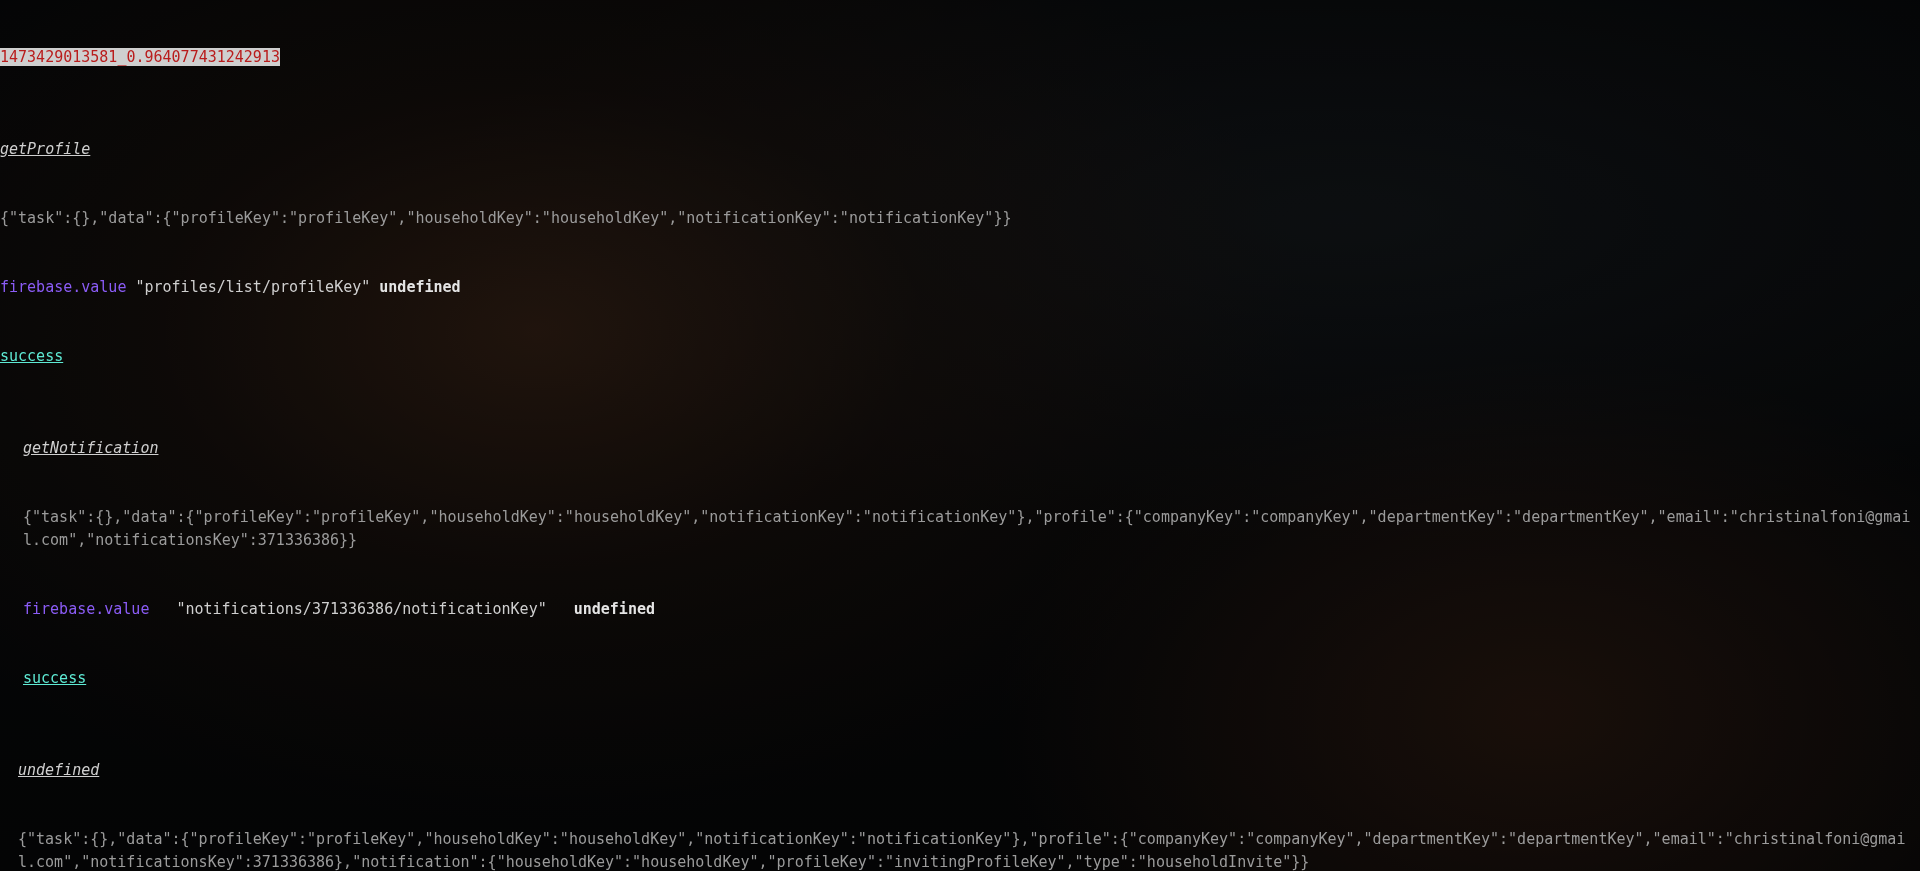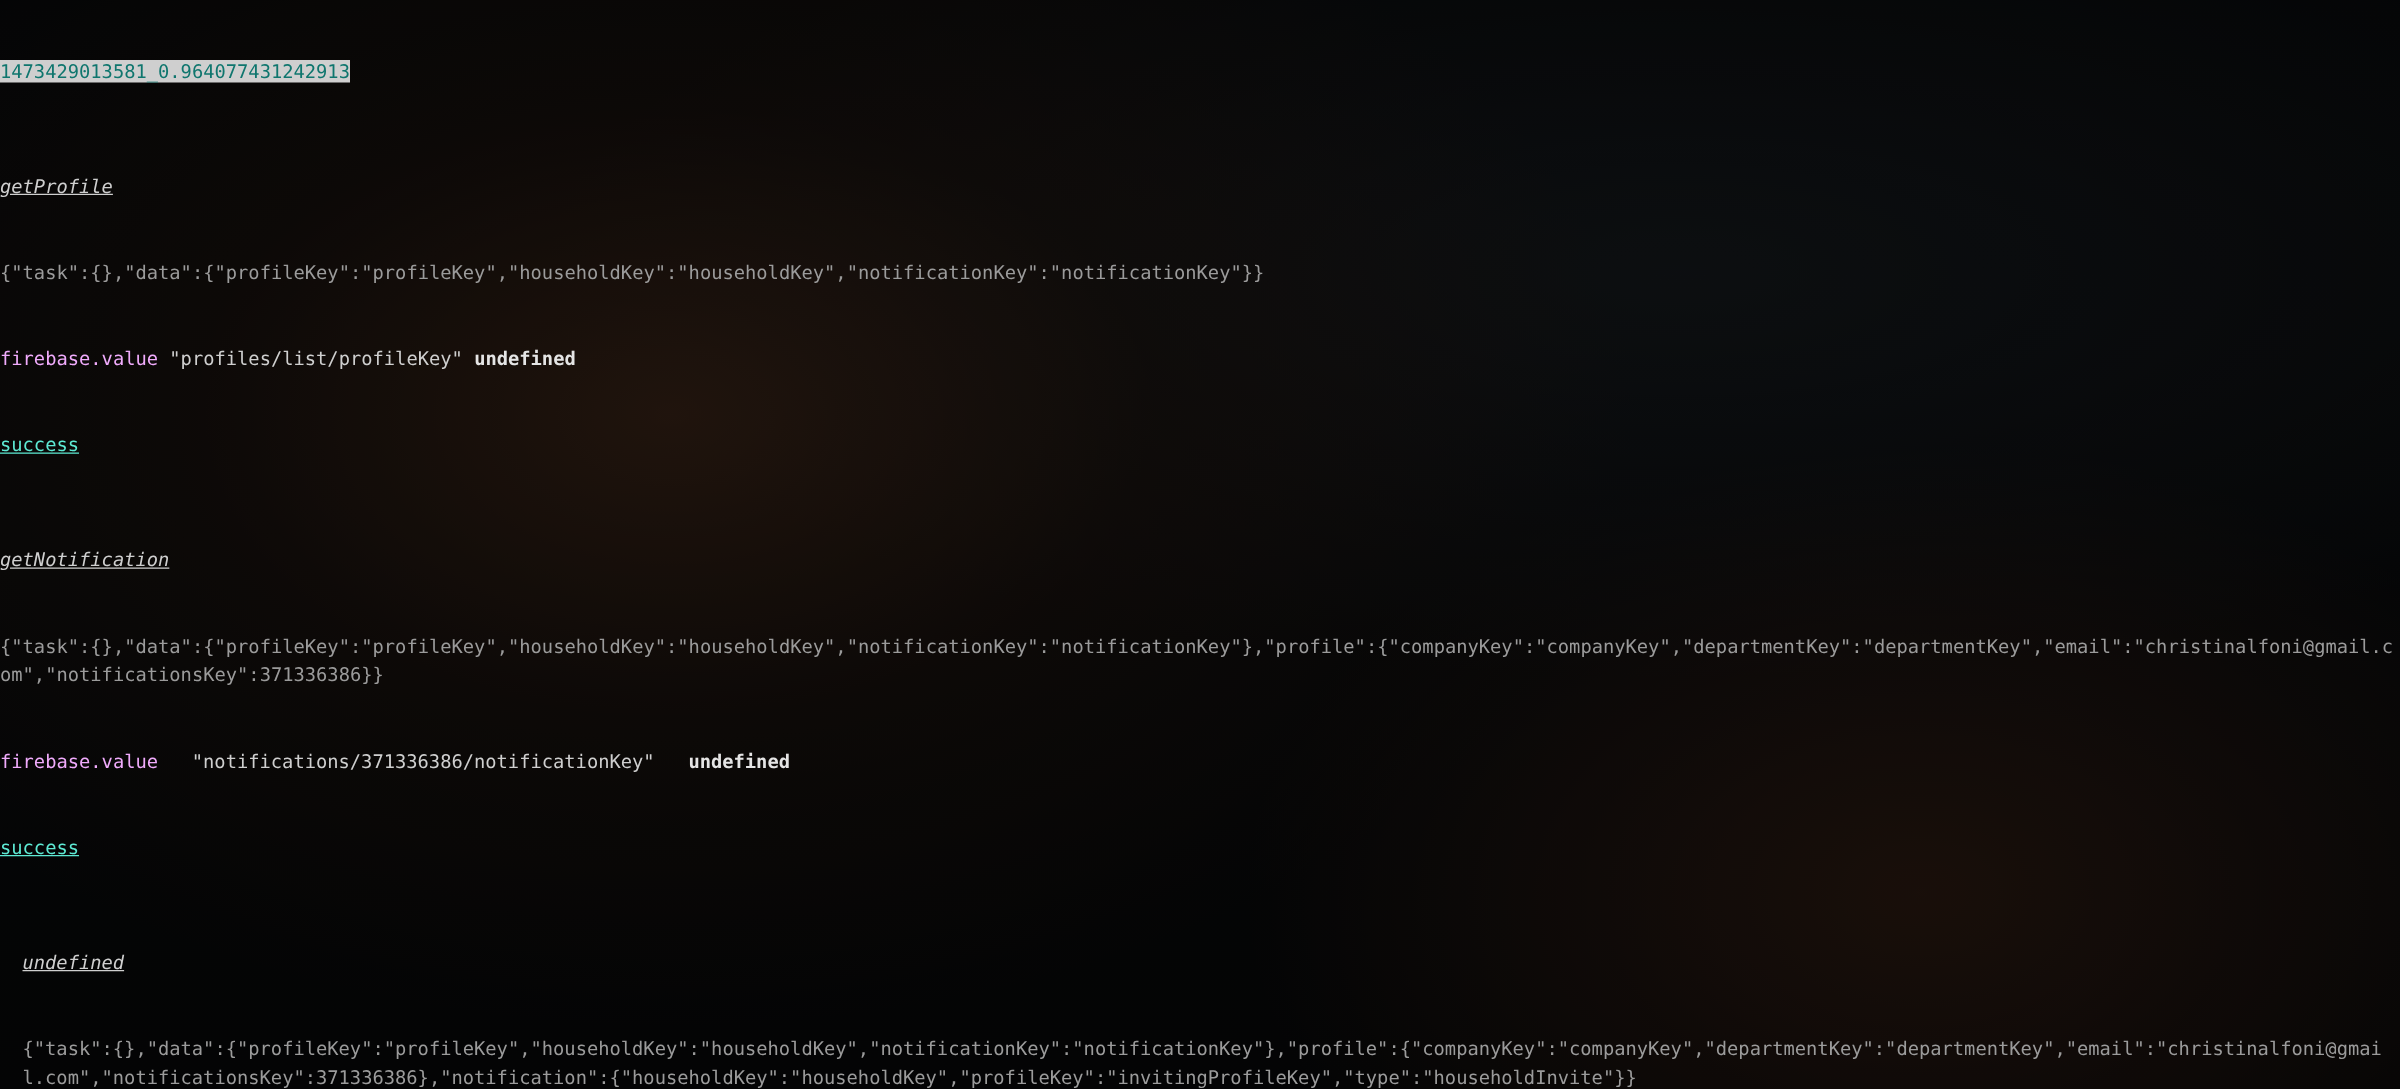--- a/index.html
+++ b/index.html
@@ -35,32 +35,32 @@
   .log {
     position: relative;
     white-space: pre-wrap;
     word-break: break-all;
   }
 
   .line { display: block; }
 
   .hl {
     background: #cfcfcf;
-    color: #0f766e;
+    color: #b91c1c;
     margin-top: 32px;
   }
 
   .u { text-decoration: underline; color: #cfcfcf; font-style: italic; }
   .u-dim { text-decoration: underline; color: #5eead4; }
 
-  .green { color: #f0abfc; text-align: center; }
+  .green { color: #8b5cf6; text-align: center; }
   .quote { color: #cfcfcf; }
   .kw { color: #e5e5e5; font-weight: bold; }
 
-  .ind1 { padding-left: 0; }
+  .ind1 { padding-left: 23px; }
   .ind2 { padding-left: 18px; }
 
   .spc1 { display:inline-block; width: 27px; }
 </style>
 </head>
 <body>
 
 <div class="wallpaper"></div>
 <div class="scrim"></div>
 

